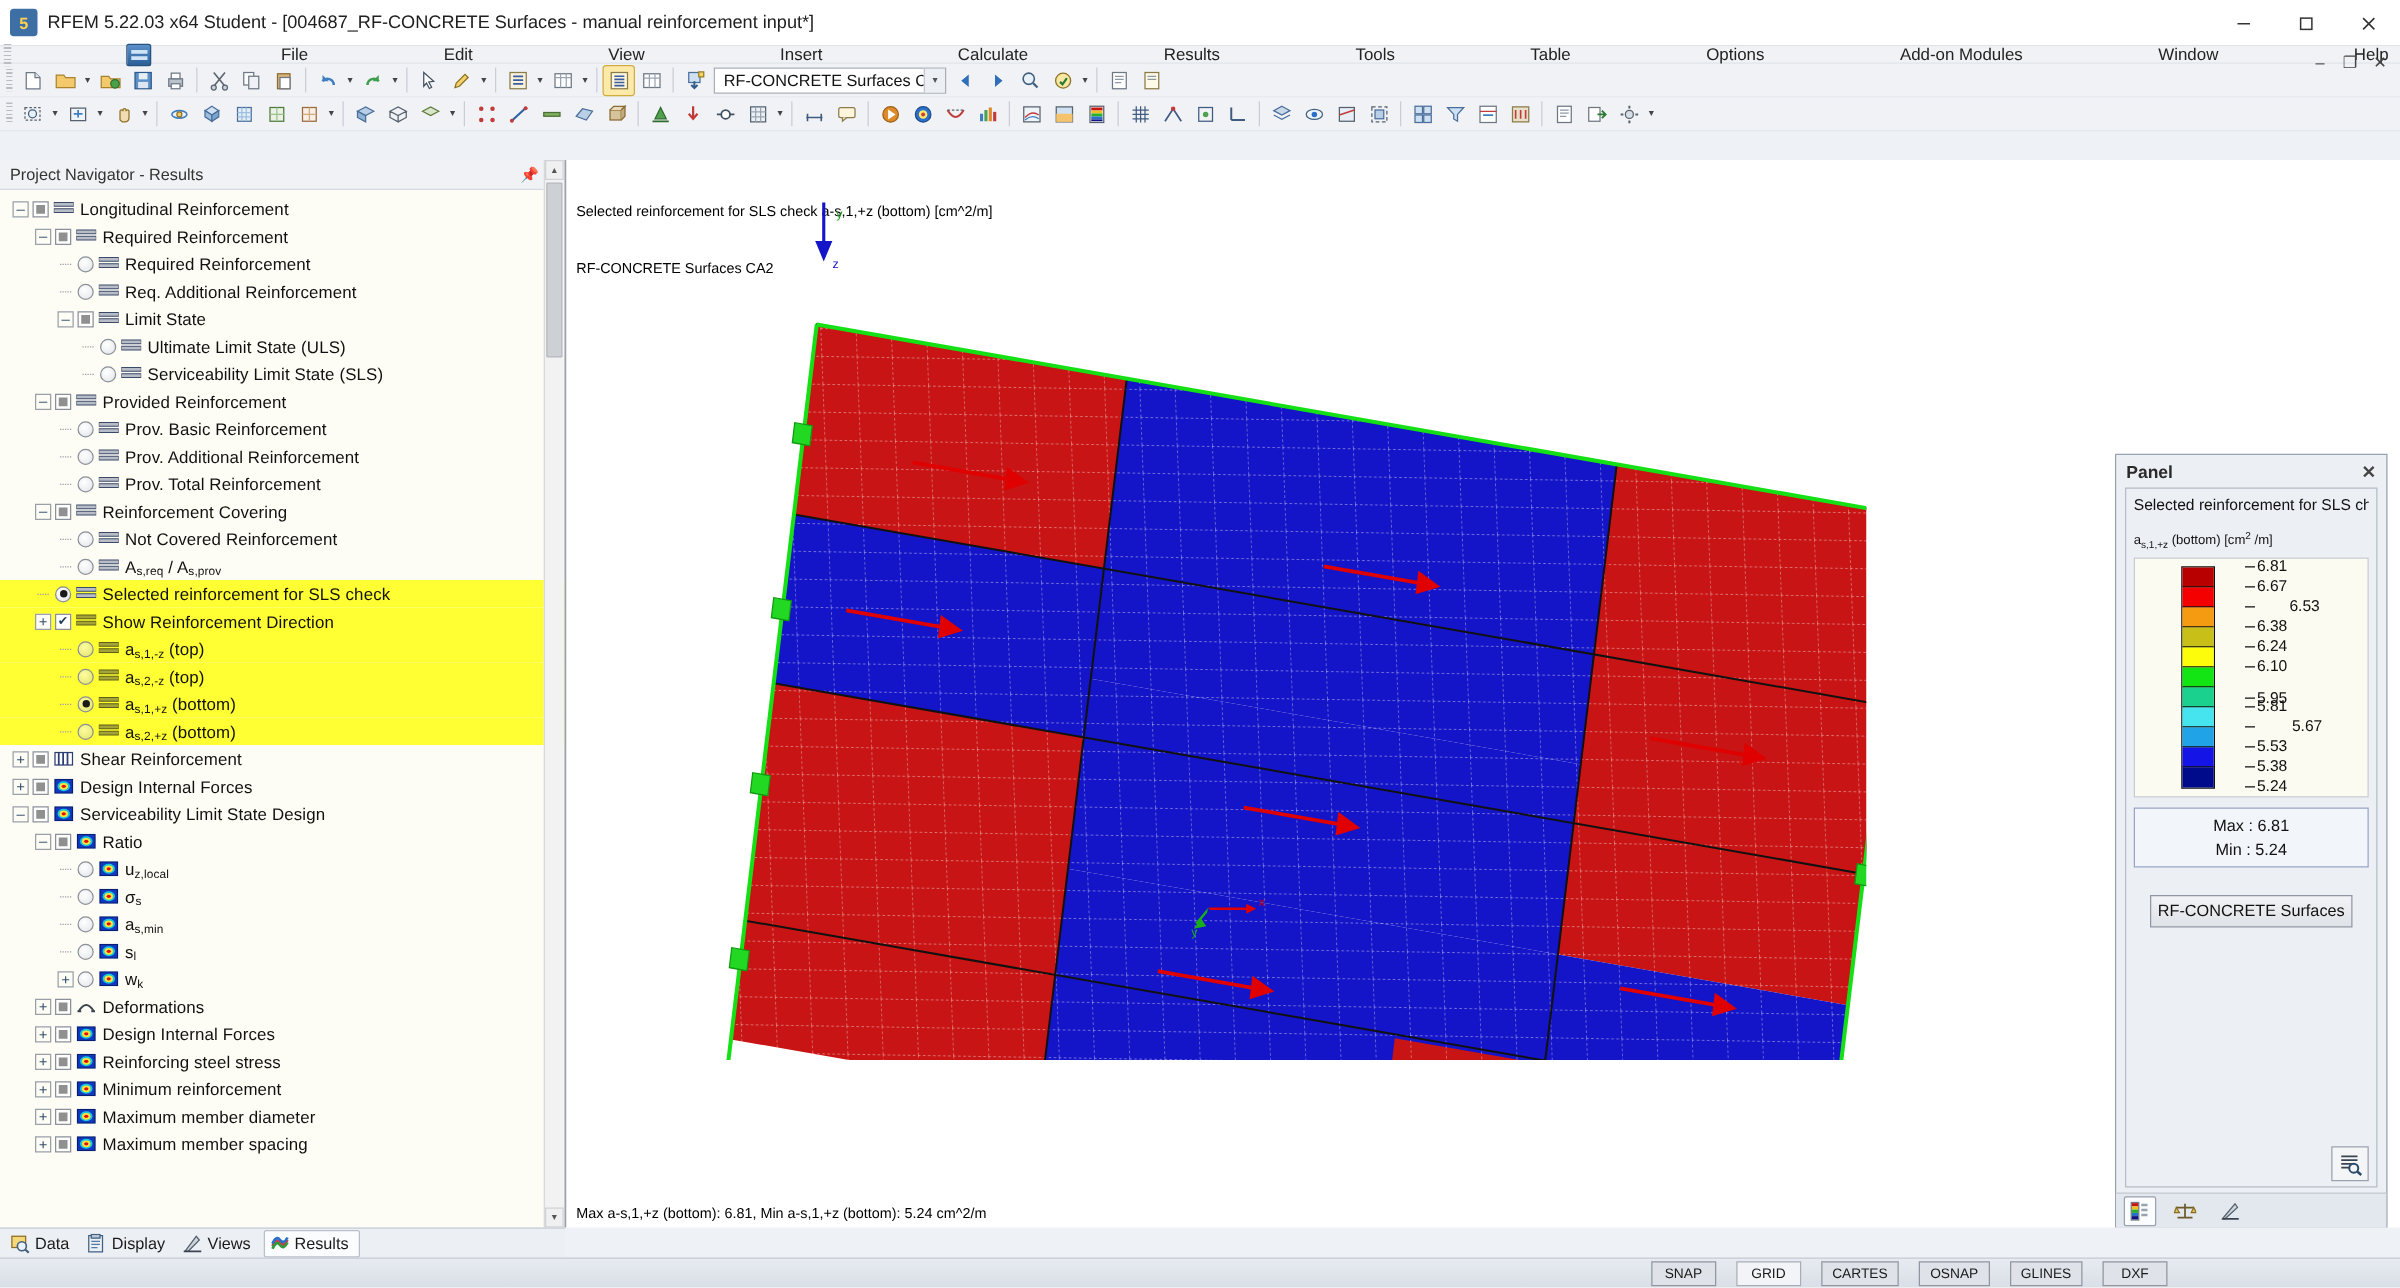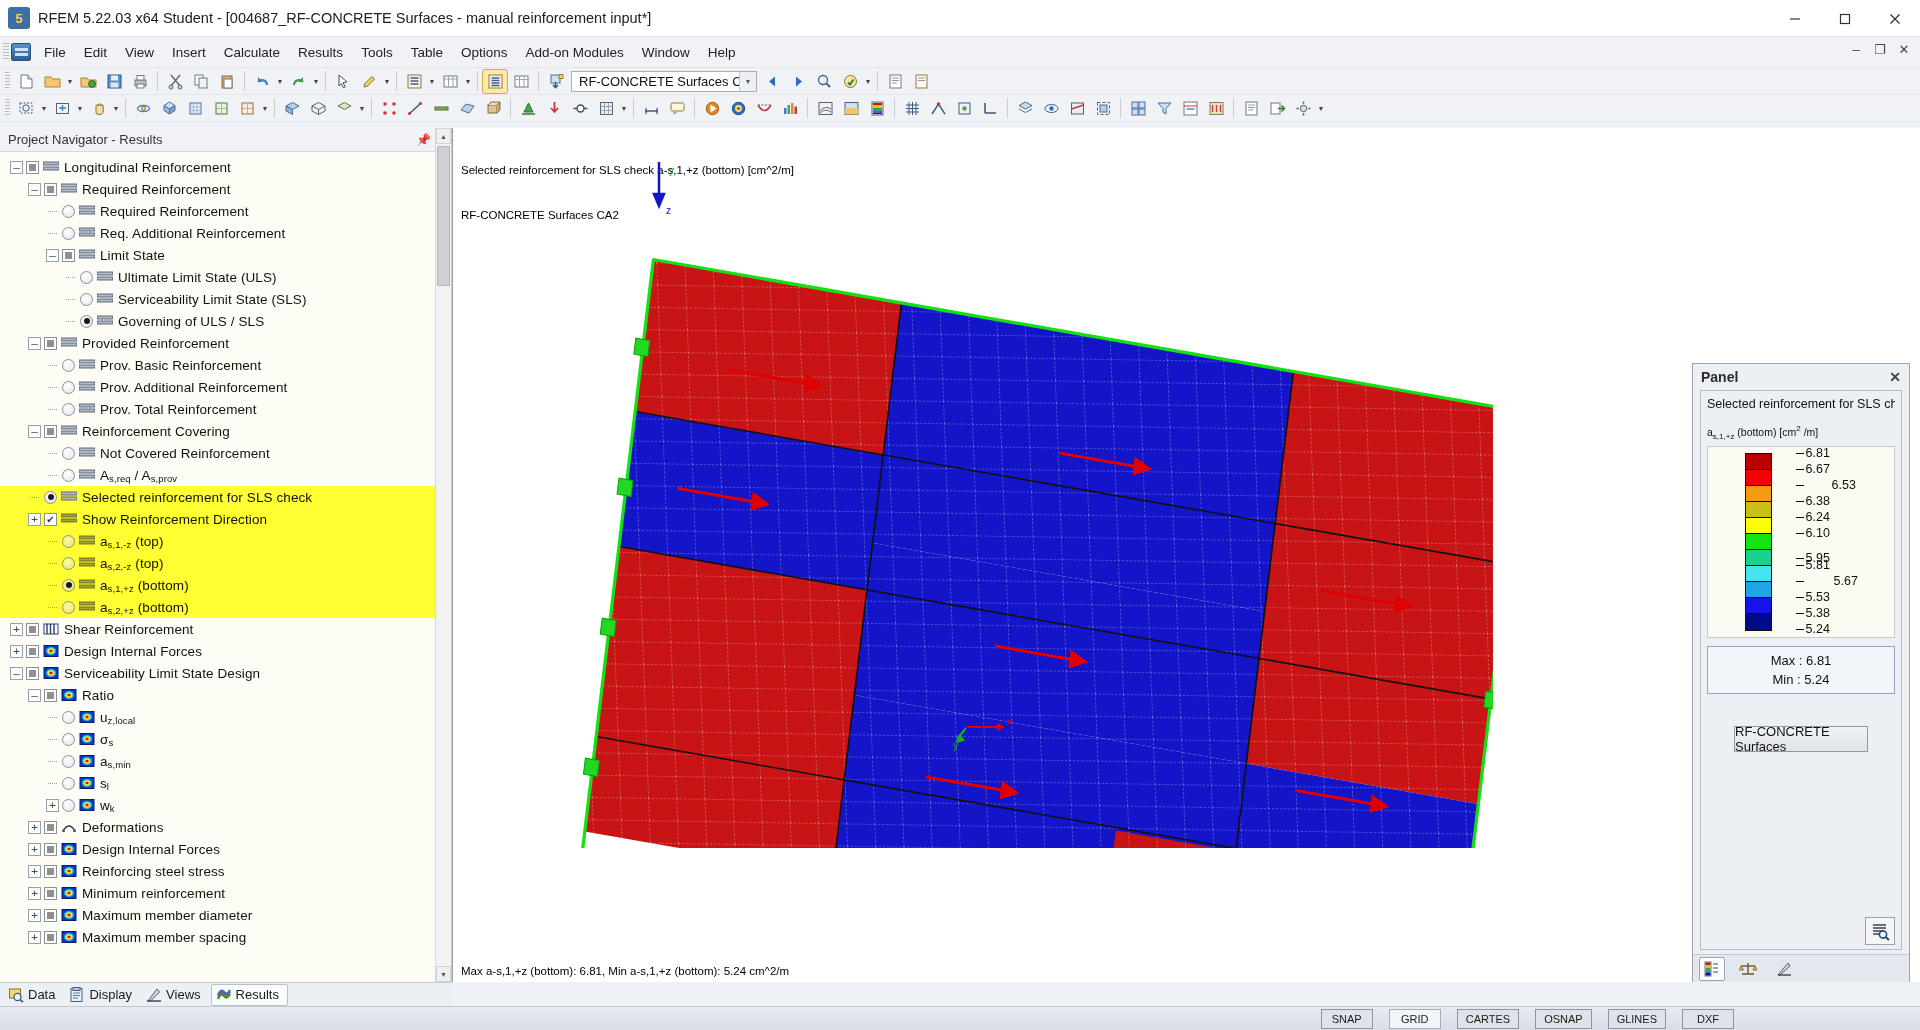--- a/index.html
+++ b/index.html
@@ -31,22 +31,22 @@
   .title-text { font-size: 14.5px; color: #202020; white-space: nowrap; }
   .win-btns { position: absolute; right: 0; top: 0; height: 37px; display: flex; }
   .win-btn {
     width: 50px; height: 37px; display: flex; align-items: center; justify-content: center;
     color: #333; font-size: 15px;
   }
   .win-btn svg { display: block; }
 
   
   .menubar {
-    height: 31px; background: #f0f2f5; display: flex; align-items: center;
-    border-bottom: 1px solid #e2e5ea; position: relative;
+    height: 14px; background: #f0f2f5; display: flex; align-items: center;
+    border-bottom: 1px solid #e2e5ea; position: relative; justify-content: space-between;
   }
   .menu-grip { width: 6px; height: 18px; margin-left: 3px;
     background: repeating-linear-gradient(to bottom,#b9bcc2 0 1px, transparent 1px 3px);
   }
   .menu-app-icon {
     width: 20px; height: 18px; margin: 0 4px 0 2px;
     background: linear-gradient(#5a8fc7,#2d5f97);
     border: 1px solid #27527f; border-radius: 2px;
     position: relative;
   }
@@ -202,21 +202,21 @@
   }
   .lg-lbl:before {
     content: ""; position: absolute; left: 0; top: 50%; width: 8px; height: 1px; background: #111;
   }
   .minmax {
     margin-top: 8px; background: #f2f5fa; border: 1px solid #9aa3c8;
     padding: 4px 0; font-size: 13px; color: #111; text-align: center; line-height: 19px;
   }
   .mmrow { display: block; }
   .mod-btn {
-    margin: 32px auto 0 auto; width: 134px; height: 26px;
+    margin: 22px auto 0 auto; width: 162px; height: 26px;
     background: linear-gradient(#f2f3f5,#dfe2e7); border: 1px solid #9098a4;
     display: flex; align-items: center; justify-content: center;
     font-size: 13px; color: #111;
   }
   .panel-spacer { flex: 1; }
   .panel-zoom {
     align-self: flex-end; width: 30px; height: 28px;
     border: 1px solid #9aa3b0; background: #f4f5f7;
     display: flex; align-items: center; justify-content: center;
   }
@@ -834,32 +834,20 @@
             <span style="display: inline-block; width: 60px; flex: 0 0 auto;"></span>
             <span class="exp blank">
               <span class="dash"></span>
             </span>
             <span class="rad"></span>
             <span class="tico"><svg width="16" height="12" viewBox="0 0 16 12">
                 <rect x="0" y="1" width="16" height="3" fill="#b8bcc6" stroke="#3a4a68" stroke-width="0.8"></rect>
                 <rect x="0" y="6" width="16" height="3" fill="#b8bcc6" stroke="#3a4a68" stroke-width="0.8"></rect>
               </svg></span>
             <span class="tlabel">Serviceability Limit State (SLS)</span>
-          </div>
-          <div class="trow">
-            <span style="display: inline-block; width: 60px; flex: 0 0 auto;"></span>
-            <span class="exp blank">
-              <span class="dash"></span>
-            </span>
-            <span class="rad on"></span>
-            <span class="tico"><svg width="16" height="12" viewBox="0 0 16 12">
-                <rect x="0" y="1" width="16" height="3" fill="#b8bcc6" stroke="#3a4a68" stroke-width="0.8"></rect>
-                <rect x="0" y="6" width="16" height="3" fill="#b8bcc6" stroke="#3a4a68" stroke-width="0.8"></rect>
-              </svg></span>
-            <span class="tlabel">Governing of ULS / SLS</span>
           </div>
           <div class="trow">
             <span style="display: inline-block; width: 24px; flex: 0 0 auto;"></span>
             <span class="exp">–</span>
             <span class="cbx part"></span>
             <span class="tico"><svg width="16" height="12" viewBox="0 0 16 12">
                 <rect x="0" y="1" width="16" height="3" fill="#b8bcc6" stroke="#3a4a68" stroke-width="0.8"></rect>
                 <rect x="0" y="6" width="16" height="3" fill="#b8bcc6" stroke="#3a4a68" stroke-width="0.8"></rect>
               </svg></span>
             <span class="tlabel">Provided Reinforcement</span>

